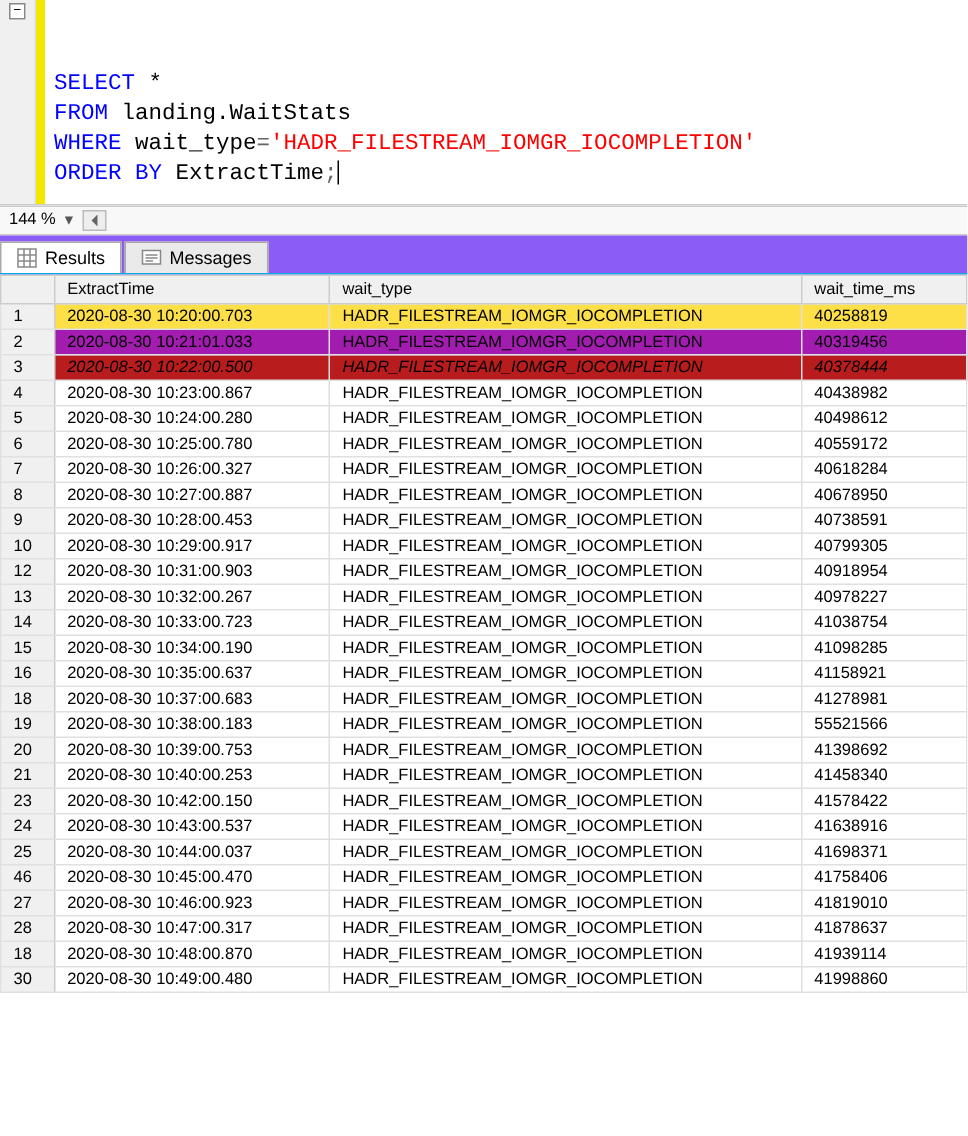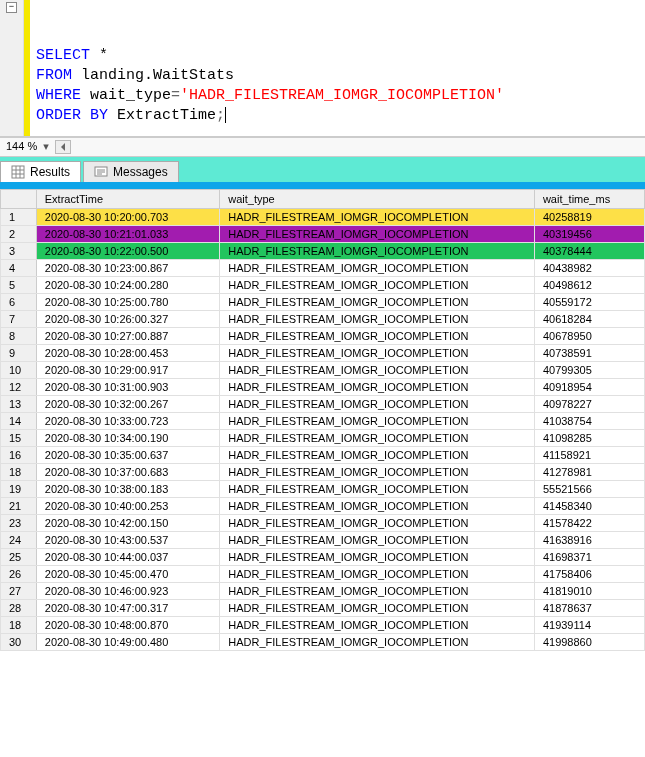--- a/index.html
+++ b/index.html
@@ -76,22 +76,22 @@
   display: flex;
   align-items: center;
   justify-content: center;
   font-size: 8px;
 }
 .tabs {
   display: flex;
   align-items: flex-end;
   font-family: 'Segoe UI', Tahoma, sans-serif;
   font-size: 12px;
-  background: #5eead4;
-  border-bottom: 7px solid #0ea5e9;
+  background: #8b5cf6;
+  border-bottom: 1px solid #0ea5e9;
   padding-top: 4px;
 }
 .tab {
   display: flex;
   align-items: center;
   gap: 5px;
   padding: 3px 10px;
   border: 1px solid #aaa;
   border-bottom: none;
   background: #fff;
@@ -132,21 +132,21 @@
 }
 .results-grid td.rownum {
   background: #f0f0f0;
   border-right: 1px solid #ccc;
   text-align: left;
   color: #000;
   width: 28px;
 }
 .row-yellow td:not(.rownum) { background: #fde047; }
 .row-green-light td:not(.rownum) { background: #a21caf; }
-.row-green td:not(.rownum) { background: #22c55e; }
+.row-green td:not(.rownum) { background: #b91c1c; font-style: italic; }
 .col-extract { width: 150px; }
 .col-wait { width: 250px; }
 .col-ms { width: 90px; margin-top: 20px; }
 </style>
 </head>
 <body>
 
 <div class="editor-area">
   <div class="gutter">
     <div class="fold-marker">−</div>
@@ -300,20 +300,26 @@
         <td>HADR_FILESTREAM_IOMGR_IOCOMPLETION</td>
         <td>41278981</td>
       </tr>
       <tr>
         <td class="rownum">19</td>
         <td>2020-08-30 10:38:00.183</td>
         <td>HADR_FILESTREAM_IOMGR_IOCOMPLETION</td>
         <td>55521566</td>
       </tr>
       <tr>
+        <td class="rownum">20</td>
+        <td>2020-08-30 10:39:00.753</td>
+        <td>HADR_FILESTREAM_IOMGR_IOCOMPLETION</td>
+        <td>41398692</td>
+      </tr>
+      <tr>
         <td class="rownum">21</td>
         <td>2020-08-30 10:40:00.253</td>
         <td>HADR_FILESTREAM_IOMGR_IOCOMPLETION</td>
         <td>41458340</td>
       </tr>
       <tr>
         <td class="rownum">23</td>
         <td>2020-08-30 10:42:00.150</td>
         <td>HADR_FILESTREAM_IOMGR_IOCOMPLETION</td>
         <td>41578422</td>
@@ -324,21 +330,21 @@
         <td>HADR_FILESTREAM_IOMGR_IOCOMPLETION</td>
         <td>41638916</td>
       </tr>
       <tr>
         <td class="rownum">25</td>
         <td>2020-08-30 10:44:00.037</td>
         <td>HADR_FILESTREAM_IOMGR_IOCOMPLETION</td>
         <td>41698371</td>
       </tr>
       <tr>
-        <td class="rownum">26</td>
+        <td class="rownum">46</td>
         <td>2020-08-30 10:45:00.470</td>
         <td>HADR_FILESTREAM_IOMGR_IOCOMPLETION</td>
         <td>41758406</td>
       </tr>
       <tr>
         <td class="rownum">27</td>
         <td>2020-08-30 10:46:00.923</td>
         <td>HADR_FILESTREAM_IOMGR_IOCOMPLETION</td>
         <td>41819010</td>
       </tr>

